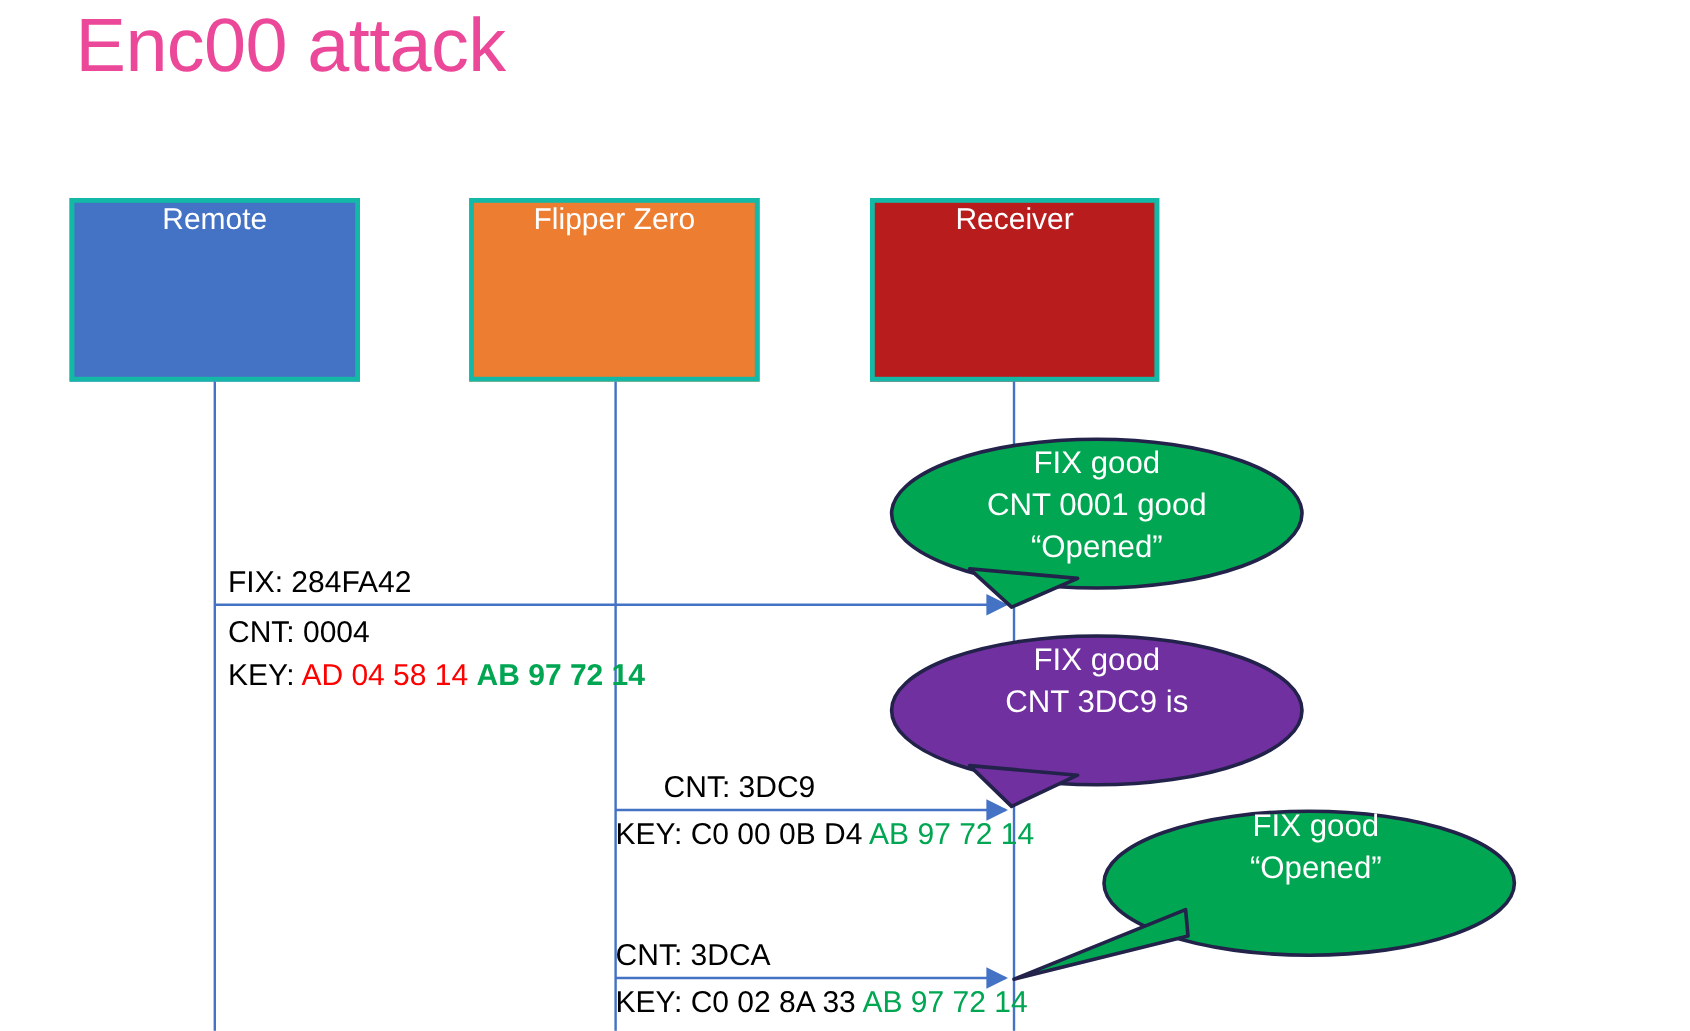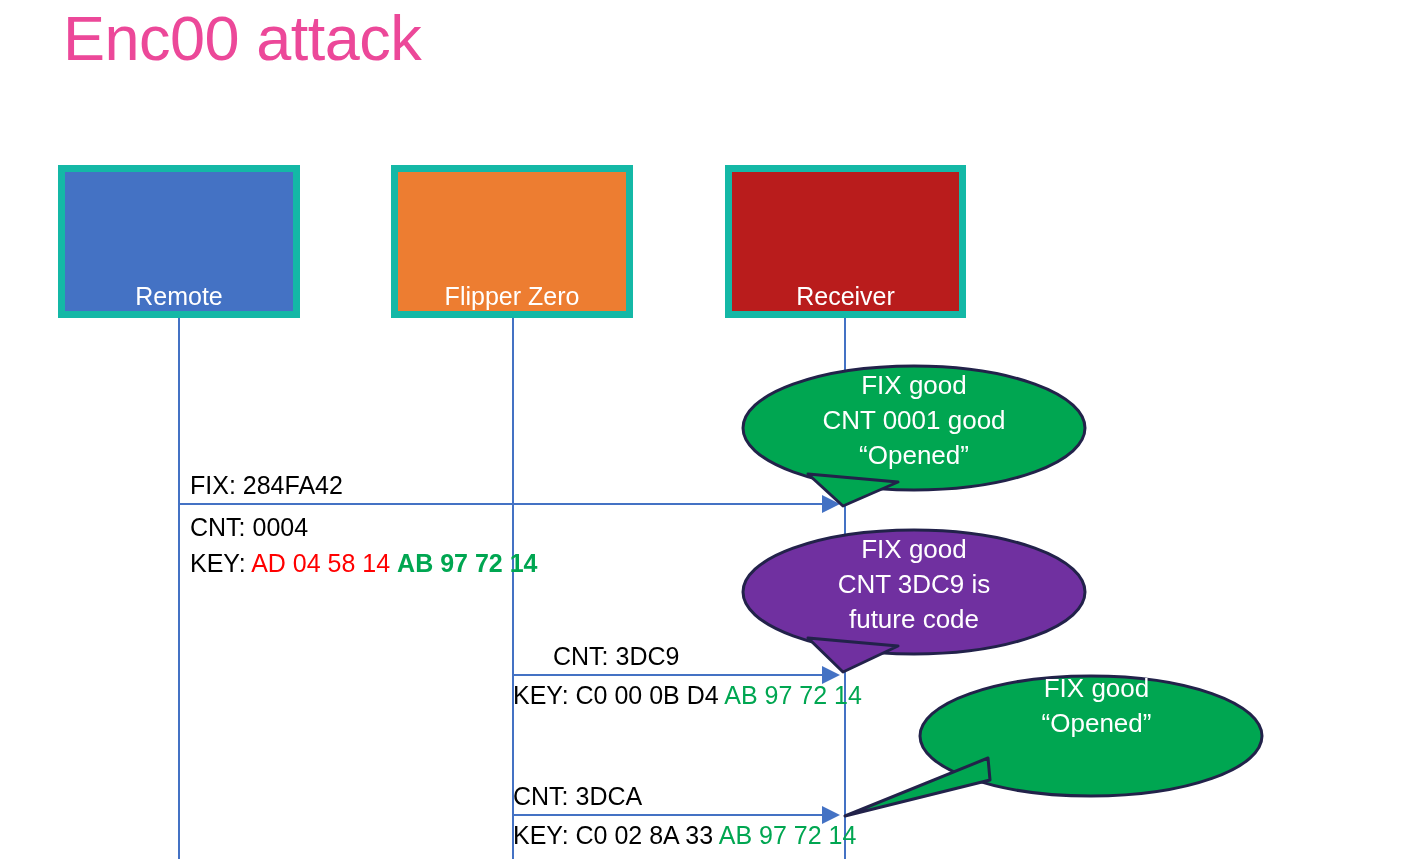--- a/index.html
+++ b/index.html
@@ -24,24 +24,24 @@
     font-weight: 300;
     color: #ec4899;
     letter-spacing: -0.5px;
     line-height: 1.15;
     white-space: nowrap;
   }
 
   
   .actor-box {
     position: absolute;
-    border: 7px solid #14b8a6;
+    border: 4px solid #14b8a6;
     box-sizing: border-box;
     display: flex;
-    align-items: flex-end;
+    align-items: flex-start;
     justify-content: center;
   }
   .actor-label {
     color: #ffffff;
     font-size: 25px;
     font-weight: 400;
     text-align: center;
     white-space: nowrap;
   }
   .actor-remote  { left: 58px;  top: 165px; width: 242px; height: 153px; background: #4472c4; }
@@ -164,21 +164,20 @@
 </div>
 
 <div class="callout callout-2">
   <svg width="352" height="170" viewBox="0 0 352 170">
     <path d="M5,80 A171,62 0 0,1 347,80 A171,62 0 0,1 5,80 Z" fill="#7030A0" stroke="#22224a" stroke-width="3"></path>
     <path d="M70,126 L105,160 L160,134 Z" fill="#7030A0" stroke="#22224a" stroke-width="3" stroke-linejoin="round"></path>
   </svg>
   <div class="callout-text">
     <span class="callout-line">FIX good</span>
     <span class="callout-line">CNT 3DC9 is</span>
-    <span class="callout-line">future code</span>
   </div>
 </div>
 
 <div class="callout callout-3">
   <svg width="425" height="170" viewBox="0 0 425 170">
     <path d="M80,78 A171,60 0 0,1 422,78 A171,60 0 0,1 80,78 Z" fill="#00A651" stroke="#22224a" stroke-width="3"></path>
     <path d="M5,158 L148,100 L150,122 Z" fill="#00A651" stroke="#22224a" stroke-width="3" stroke-linejoin="round"></path>
   </svg>
   <div class="callout-text">
     <span class="callout-line">FIX good</span>

